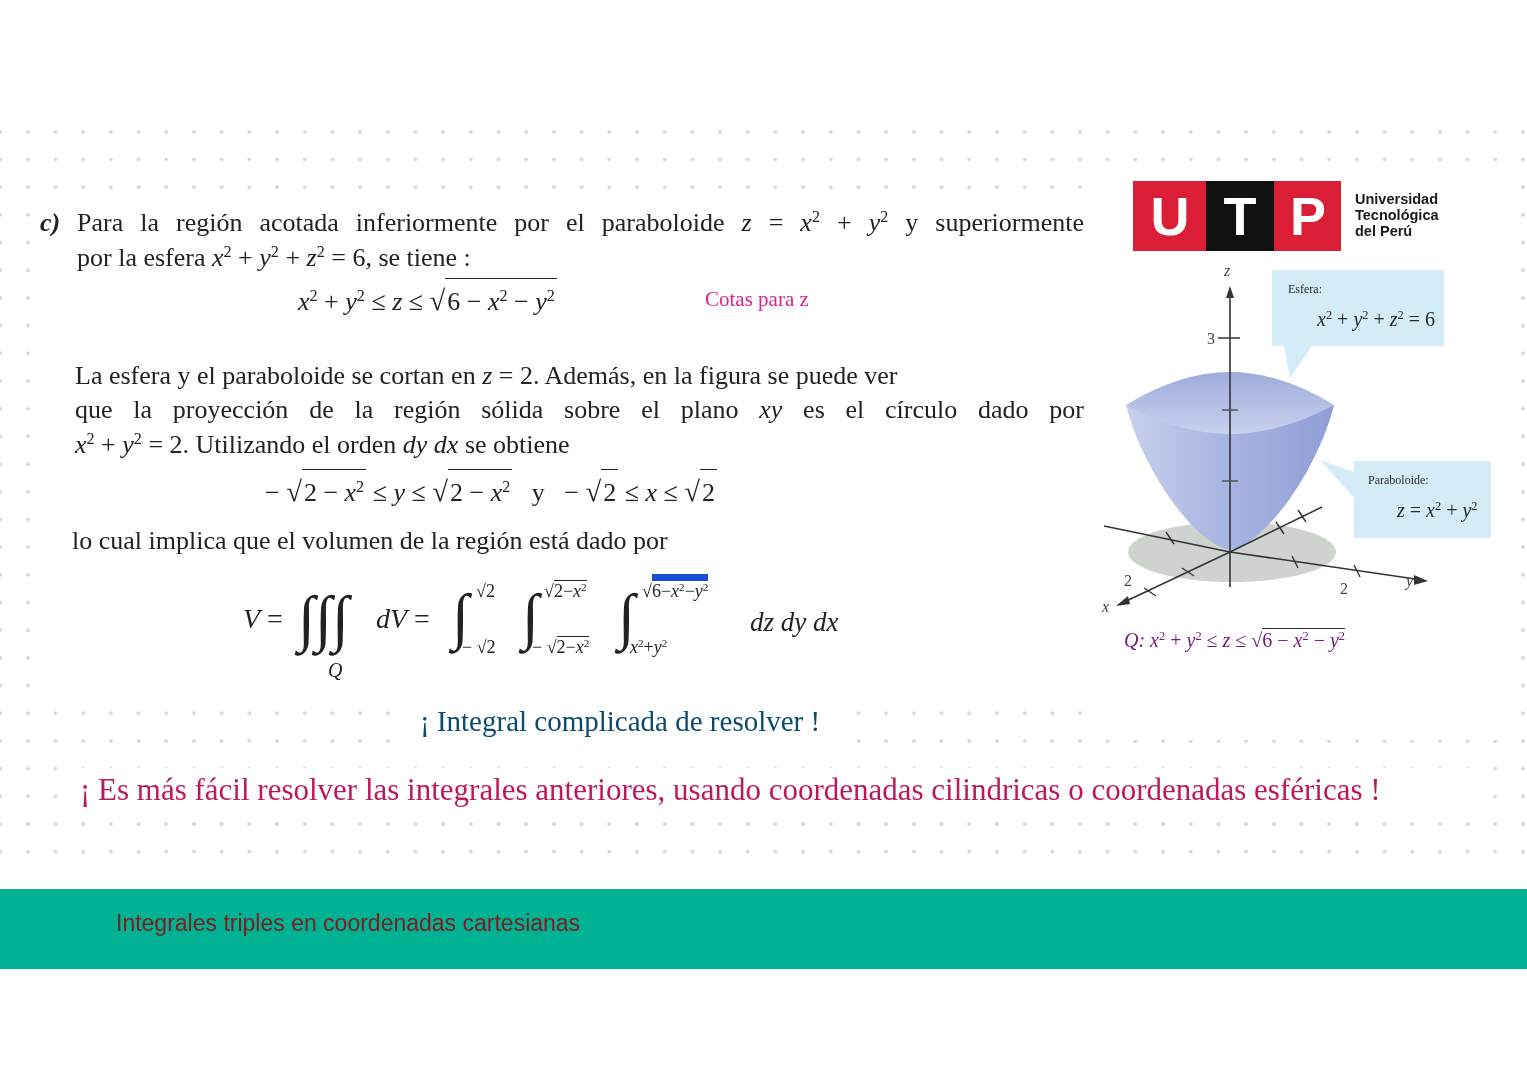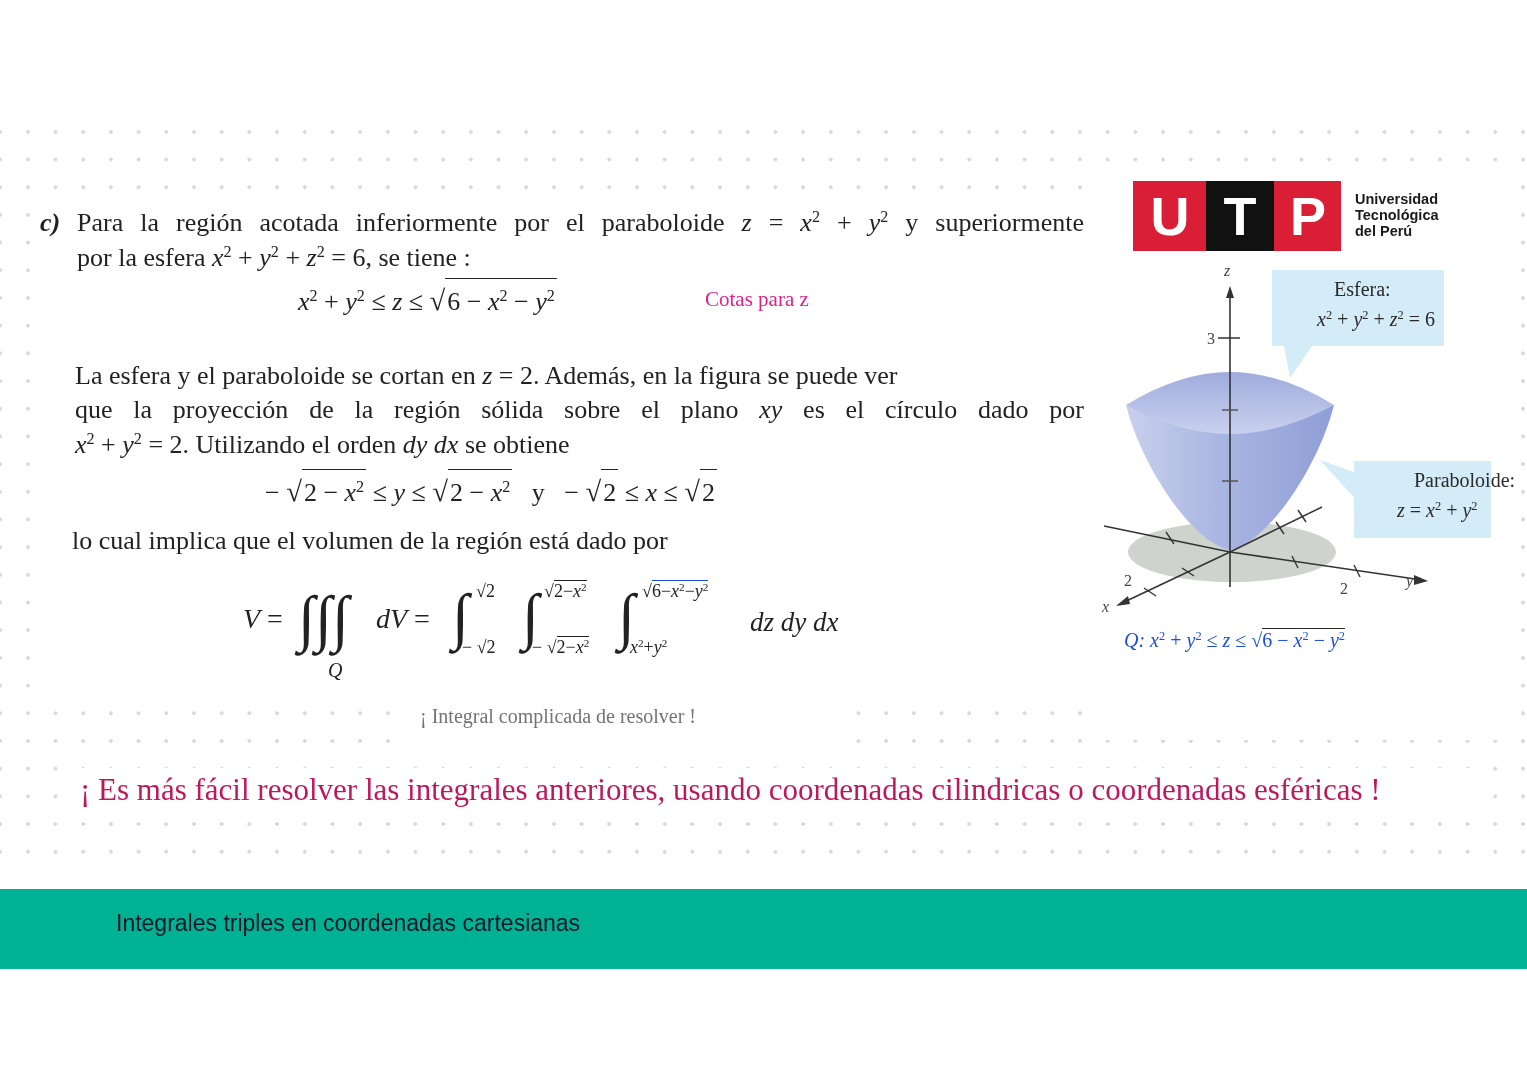--- a/index.html
+++ b/index.html
@@ -21,31 +21,31 @@
   .abs { position:absolute; white-space:nowrap; }
   .t { font-size:26px; line-height:34px; color:#222; }
   i.v { font-style:italic; }
   sup { font-size:0.62em; vertical-align:0.55em; line-height:0; }
   .sqrt { display:inline-block; position:relative; }
   .sqrt .rad { font-size:1.1em; }
   .sqrt .under { border-top:1.5px solid #222; padding:8px 2px; }
   .justify { text-align:justify; text-align-last:justify; display:block; }
 
   .pink { color:#e0218a; font-size:21px; }
-  .red { color:#737373; font-size:20px; }
+  .red { color:#0c4a6e; font-size:29px; }
   .blue { color:#be185d; font-size:31px; }
 
   .footer {
     position:absolute; left:0; top:889px; width:1527px; height:80px;
     background:#00b294;
   }
   .footer-text {
     position:absolute; left:116px; top:21px;
     font-family:"Liberation Sans", "DejaVu Sans", sans-serif;
-    font-size:23px; color:#0f172a;
+    font-size:23px; color:#7f1d1d;
   }
 
   
   .logo { position:absolute; left:1133px; top:181px; width:320px; height:70px; }
   .logo .box { position:absolute; top:0; height:70px; }
   .logo .letter {
     position:absolute; top:6px; width:70px; text-align:center;
     font-family:"Liberation Sans", "DejaVu Sans", sans-serif;
     font-weight:bold; font-size:54px; color:#fff; line-height:58px;
   }
@@ -54,24 +54,24 @@
     font-family:"Liberation Sans", "DejaVu Sans", sans-serif;
     font-weight:bold; font-size:14.5px; line-height:16px; color:#1a1a1a;
   }
 
   
   .figure { position:absolute; left:1100px; top:262px; width:400px; height:360px; }
   .callout {
     position:absolute; background:#d4ecf8;
     font-family:"Liberation Serif", "DejaVu Serif", serif; color:#2a2a2a;
   }
-  .callout .l1 { font-size:20px; line-height:30px;margin-left:46px; }
+  .callout .l1 { font-size:12px; line-height:30px; }
   .callout .l2 { font-size:20px; line-height:30px;margin-left:29px; }
   .fig-label { position:absolute; font-size:16px; color:#444; }
-  .qblock { position:absolute; left:1124px; top:624px; font-size:20px; line-height:32px; color:#1d4ed8; }
+  .qblock { position:absolute; left:1124px; top:624px; font-size:20px; line-height:32px; color:#701a75; }
 </style>
 </head>
 <body>
 
 <div class="dots"></div>
 
 <div class="content-mask" style="left:30px;top:198px;width:1070px;height:490px;"></div>
 <div class="content-mask" style="left:400px;top:700px;width:450px;height:50px;"></div>
 <div class="content-mask" style="left:70px;top:768px;width:1400px;height:50px;"></div>
 <div class="content-mask" style="left:1100px;top:170px;width:410px;height:570px;"></div>
@@ -121,21 +121,21 @@
   <span class="abs" style="left:58px;top:8px;font-size:62px;line-height:70px;">∫∫∫</span>
   <span class="abs" style="left:88px;top:84px;font-size:20px;"><i class="v">Q</i></span>
   <span class="abs" style="left:136px;top:28px;"><i class="v">dV</i> =</span>
   <span class="abs" style="left:212px;top:6px;font-size:62px;line-height:70px;">∫</span>
   <span class="abs" style="left:236px;top:6px;font-size:18px;">√2</span>
   <span class="abs" style="left:222px;top:62px;font-size:18px;">− √2</span>
   <span class="abs" style="left:282px;top:6px;font-size:62px;line-height:70px;">∫</span>
   <span class="abs" style="left:304px;top:6px;font-size:18px;">√<span style="border-top:1px solid #222;">2−<i>x</i><sup>2</sup></span></span>
   <span class="abs" style="left:292px;top:62px;font-size:18px;">− √<span style="border-top:1px solid #222;">2−<i>x</i><sup>2</sup></span></span>
   <span class="abs" style="left:378px;top:6px;font-size:62px;line-height:70px;">∫</span>
-  <span class="abs" style="left:402px;top:6px;font-size:18px;">√<span style="border-top:1px solid #1d4ed8;">6−<i>x</i><sup>2</sup>−<i>y</i><sup>2</sup></span></span>
+  <span class="abs" style="left:402px;top:6px;font-size:18px;">√<span style="border-top:7px solid #1d4ed8;">6−<i>x</i><sup>2</sup>−<i>y</i><sup>2</sup></span></span>
   <span class="abs" style="left:390px;top:62px;font-size:18px;"><i>x</i><sup>2</sup>+<i>y</i><sup>2</sup></span>
   <span class="abs" style="left:510px;top:32px;font-size:27px;"><i class="v">dz dy dx</i></span>
 </div>
 
 <div class="abs red" style="left:420px;top:705px;">¡ Integral complicada de resolver !</div>
 <div class="abs blue" style="left:80px;top:772px;">¡ Es más fácil resolver las integrales anteriores, usando coordenadas cilindricas o coordenadas esféricas !</div>
 
 <div class="logo">
   <div class="box" style="left:0;width:73px;background:#d91e35;"></div>
   <div class="box" style="left:73px;width:68px;background:#111111;"></div>

